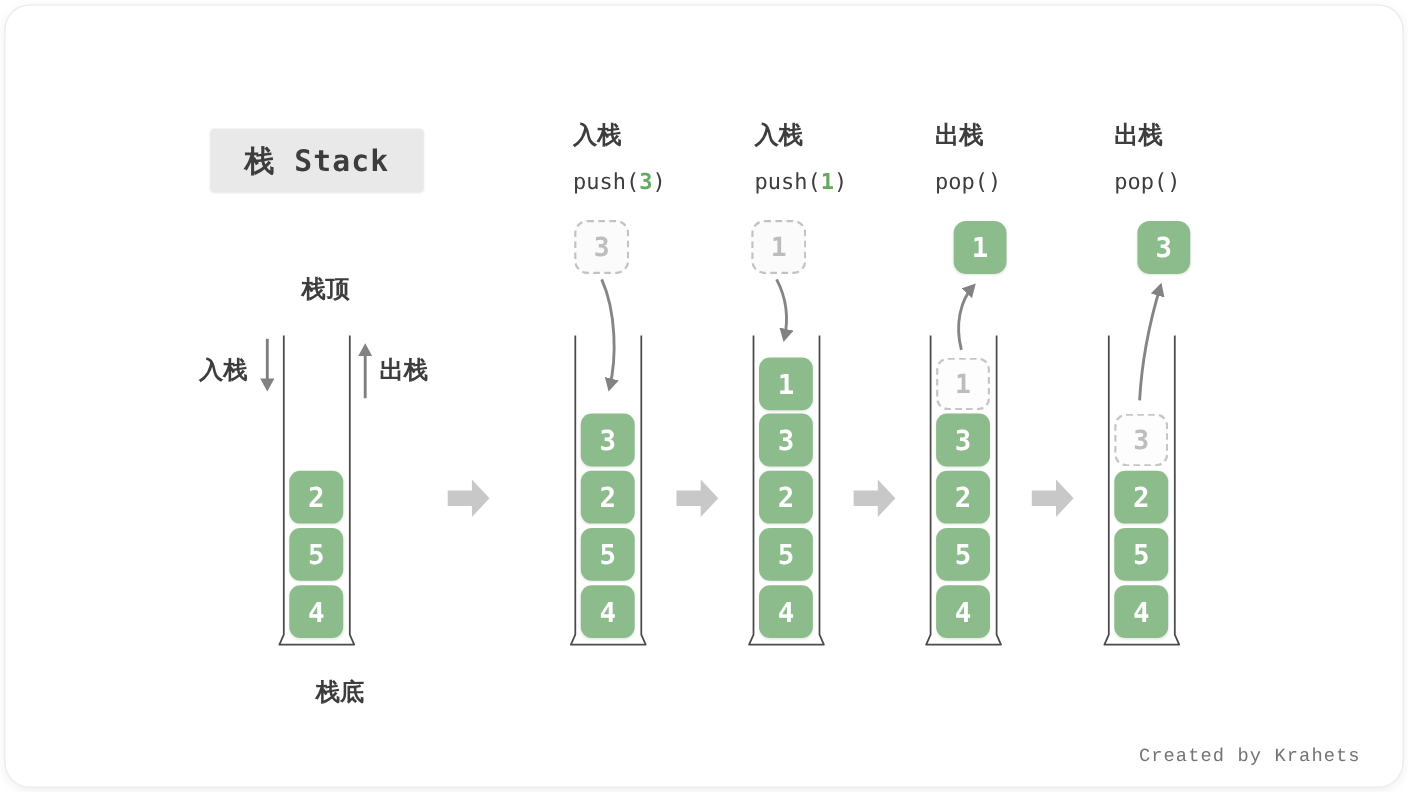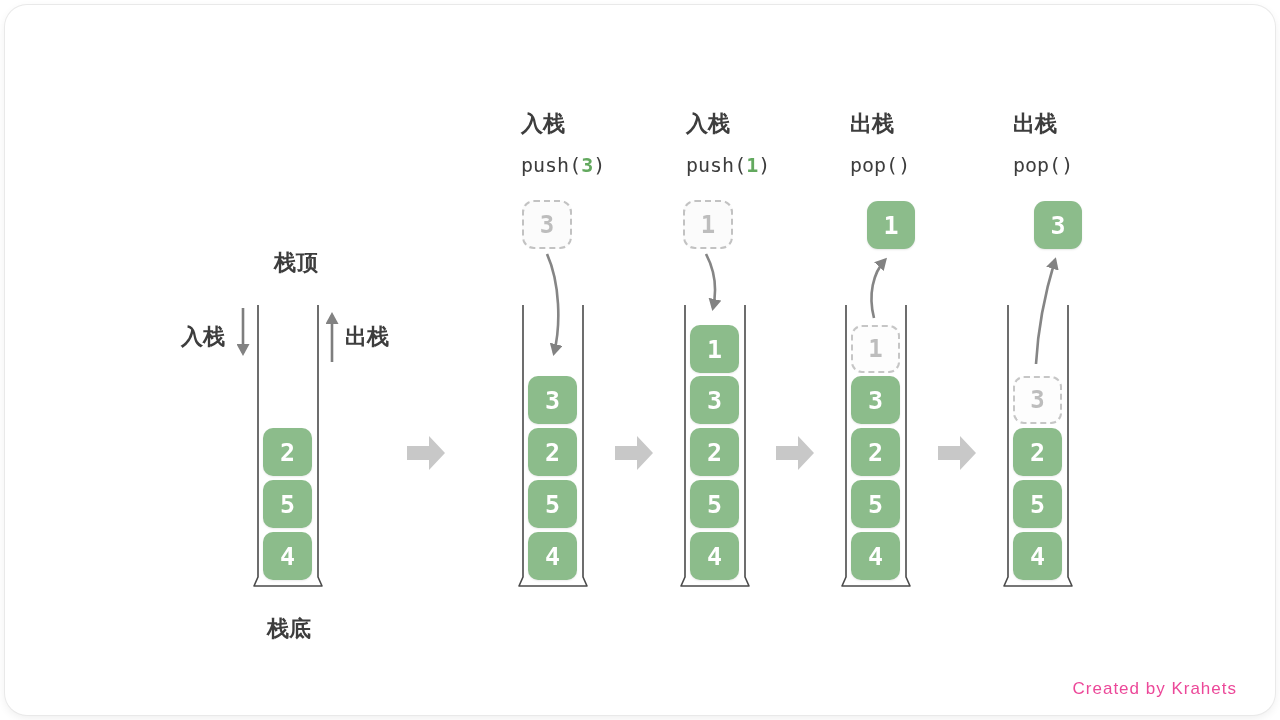--- a/index.html
+++ b/index.html
@@ -100,31 +100,32 @@
 
   svg.overlay { position: absolute; inset: 0; pointer-events: none; }
   .container-path { stroke: #4a4a4a; stroke-width: 1.6; fill: none; stroke-linejoin: round; }
   .thin-arrow { stroke: #7e7e7e; stroke-width: 2.6; fill: none; }
   .curve-arrow { stroke: var(--curve-arrow-gray); stroke-width: 2.6; fill: none; }
   .block-arrow { fill: var(--block-arrow-gray); }
 
   .credit {
     position: absolute;
     top: 674px; right: 38px;
-    font-family: Liberation Sans, sans-serif;
+    font-family: Liberation Mono, monospace;
     font-size: 17px;
-    color: #ec4899;
+    color: #737373;
     letter-spacing: 1px;
   }
 </style>
 </head>
 <body>
 
 <div class="card">
 
+  <div class="title-badge">栈 Stack</div>
 
   <div class="op-header" style="left:516px">
     <div class="op-name">入栈</div>
     <div class="op-code"><span>push(</span><span class="arg">3</span><span>)</span></div>
   </div>
   <div class="op-header" style="left:681px">
     <div class="op-name">入栈</div>
     <div class="op-code"><span>push(</span><span class="arg">1</span><span>)</span></div>
   </div>
   <div class="op-header" style="left:845px">
@@ -132,21 +133,21 @@
     <div class="op-code"><span>pop(</span><span class="arg"></span><span>)</span></div>
   </div>
   <div class="op-header" style="left:1008px">
     <div class="op-name">出栈</div>
     <div class="op-code"><span>pop(</span><span class="arg"></span><span>)</span></div>
   </div>
 
   <div class="side-label center-60" style="left:253px; top:243px;">栈顶</div>
   <div class="side-label" style="left:176px; top:317px;">入栈</div>
   <div class="side-label" style="left:340px; top:317px;">出栈</div>
-  <div class="side-label center-60" style="left:246px; top:609px;">栈底</div>
+  <div class="side-label center-60" style="left:266px; top:609px;">栈底</div>
 
   <svg class="overlay" width="1280" height="720" viewBox="0 0 1280 720">
     <defs>
       <marker id="ah" markerUnits="userSpaceOnUse" markerWidth="13" markerHeight="13" refX="9" refY="6.5" orient="auto">
         <path d="M0,0 L12,6.5 L0,13 Z" fill="#828282"></path>
       </marker>
     </defs>
 
     <path class="container-path" d="M253 300 L253 572 L249 581 L317 581 L313 572 L313 300"></path>
     <path class="container-path" d="M518 300 L518 572 L514 581 L582 581 L578 572 L578 300"></path>

